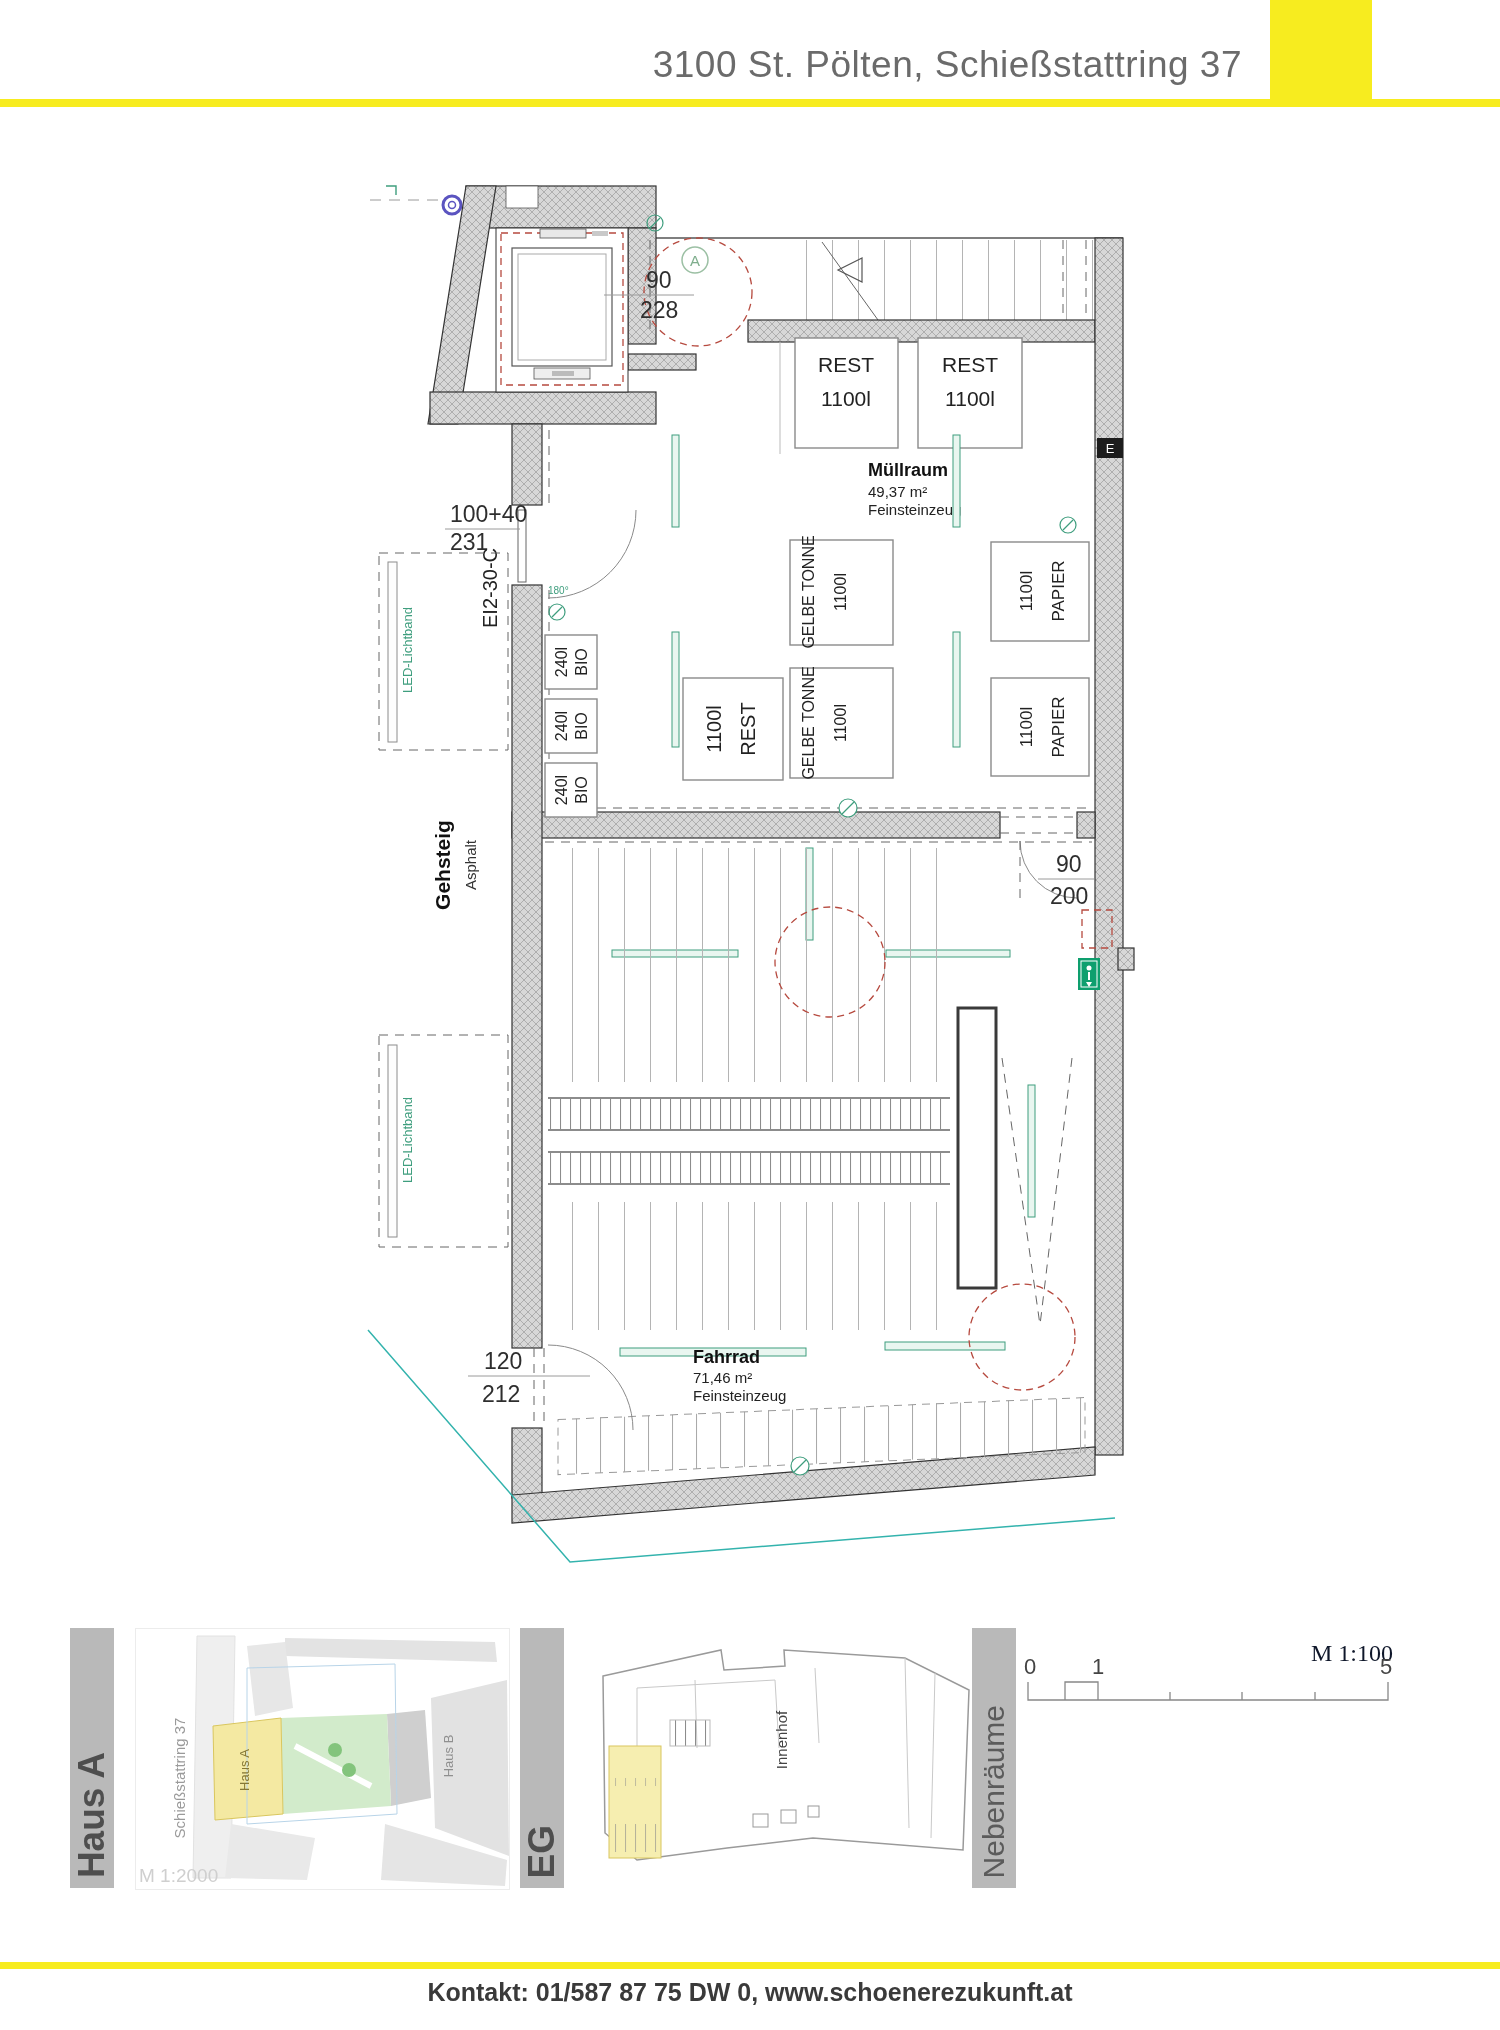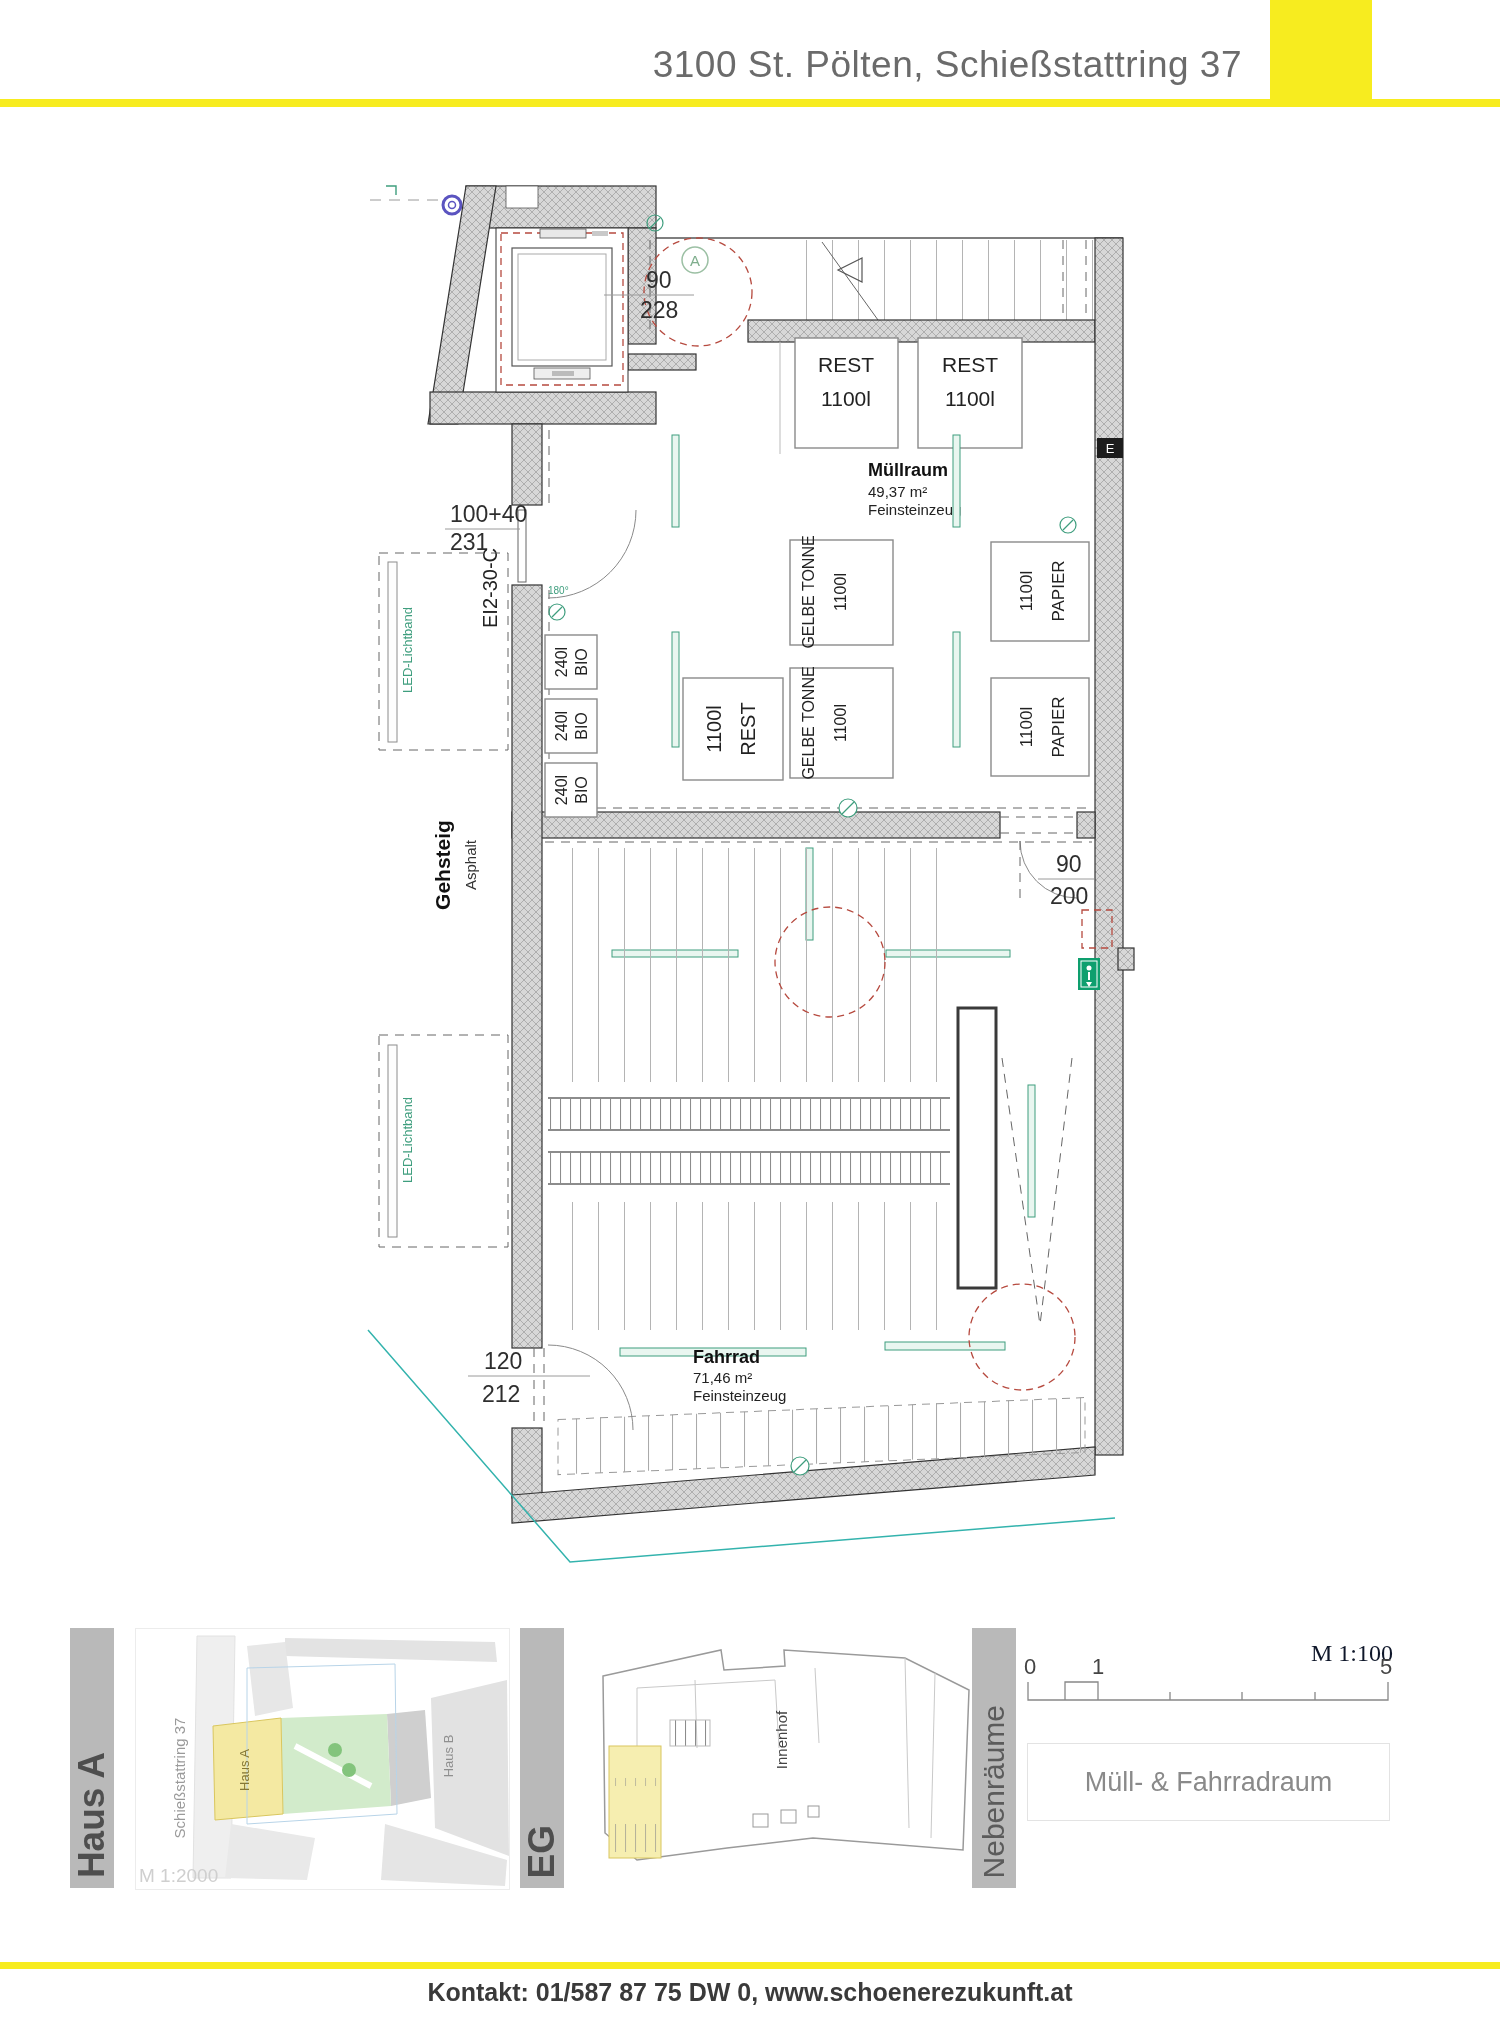--- a/index.html
+++ b/index.html
@@ -365,19 +365,16 @@
 </div>
 
 <div id="scale-block">
   <div id="scale-label">M 1:100</div>
   <svg width="375" height="60" viewBox="0 0 375 60" style="position:absolute;top:30px;left:0;">
     <text x="4" y="16" font-size="22" fill="#444">0</text>
     <text x="72" y="16" font-size="22" fill="#444">1</text>
     <text x="360" y="16" font-size="22" fill="#444">5</text>
     <path d="M8,24 L8,42 L368,42 L368,24 M45,42 L45,24 L78,24 L78,42 M150,34 L150,42 M222,34 L222,42 M295,34 L295,42" fill="none" stroke="#888" stroke-width="1.3"></path>
   </svg>
-  <div id="sheet-title-box">
-    <span>Müll- &amp; Fahrradraum</span>
-  </div>
 </div>
 
 <div id="yellow-rule-bottom" class="accent"></div>
 <div id="footer-text">Kontakt: 01/587 87 75 DW 0, www.schoenerezukunft.at</div>
 
 </body></html>

